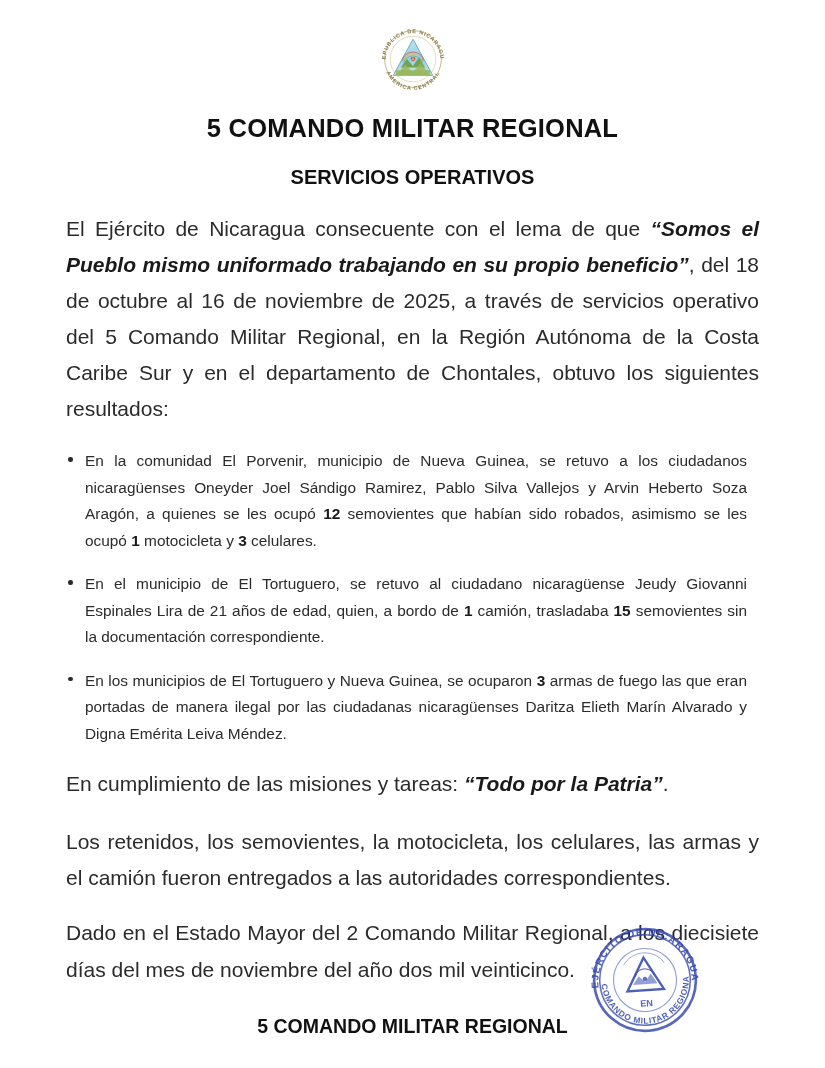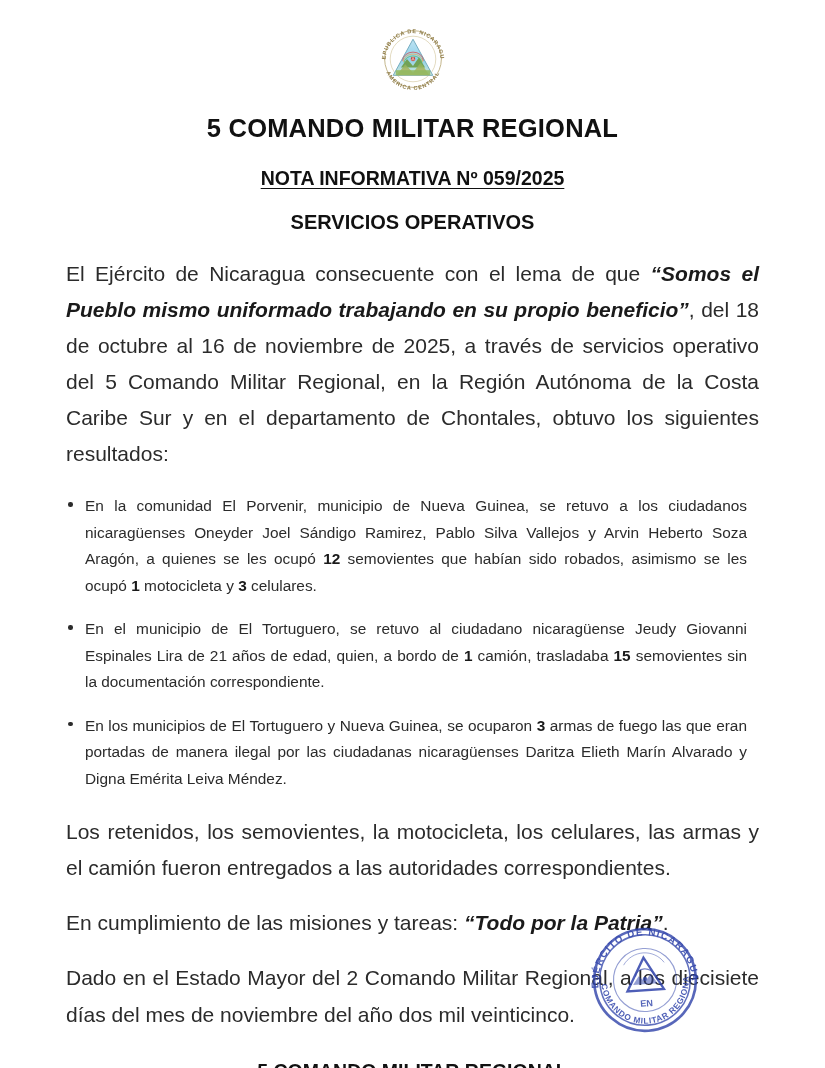--- a/index.html
+++ b/index.html
@@ -174,40 +174,37 @@
       <path d="M 39.6,54.8 A 10,8 0 0 1 60.4,54.8" fill="none" stroke="#5cb85c" stroke-width="1" opacity="0.8"></path>
       <circle cx="50" cy="50" r="2.6" fill="#c0392b"></circle>
       <polygon points="50,46.6 52.4,51.6 47.6,51.6" fill="#fff" opacity="0.5"></polygon>
     </svg>
   </div>
 
   <h1 class="doc-title">
     <span class="ln2">5 COMANDO MILITAR REGIONAL</span>
   </h1>
 
-  <div class="nota-line">
-    <span>NOTA INFORMATIVA Nº 059/2025</span>
-  </div>
 
   <div class="servicios-line">SERVICIOS OPERATIVOS</div>
 
   <p class="body-p"><span>El Ejército de Nicaragua consecuente con el lema de que </span><span class="bi">“Somos el Pueblo mismo uniformado trabajando en su propio beneficio”</span><span>, del 18 de octubre al 16 de noviembre de 2025, a través de servicios operativo del 5 Comando Militar Regional, en la Región Autónoma de la Costa Caribe Sur y en el departamento de Chontales, obtuvo los siguientes resultados:</span></p>
 
   <ul class="bullets">
     <li><span class="dot"></span><span>En la comunidad El Porvenir, municipio de Nueva Guinea, se retuvo a los ciudadanos nicaragüenses Oneyder Joel Sándigo Ramirez, Pablo Silva Vallejos y Arvin Heberto Soza Aragón, a quienes se les ocupó </span><b>12</b><span> semovientes que habían sido robados, asimismo se les ocupó </span><b>1</b><span> motocicleta y </span><b>3</b><span> celulares.</span></li>
 
     <li><span class="dot"></span><span>En el municipio de El Tortuguero, se retuvo al ciudadano nicaragüense Jeudy Giovanni Espinales Lira de 21 años de edad, quien, a bordo de </span><b>1</b><span> camión, trasladaba </span><b>15</b><span> semovientes sin la documentación correspondiente.</span></li>
 
 
     <li><span class="dot"></span><span>En los municipios de El Tortuguero y Nueva Guinea, se ocuparon </span><b>3</b><span> armas de fuego las que eran portadas de manera ilegal por las ciudadanas nicaragüenses Daritza Elieth Marín Alvarado y Digna Emérita Leiva Méndez.</span></li>
   </ul>
 
+  <p class="body-p tight"><span>En cumplimiento de las misiones y tareas: </span><span class="bi">“Todo por la Patria”</span><span>.</span></p>
+
   <p class="body-p">Los retenidos, los semovientes, la motocicleta, los celulares, las armas y el camión fueron entregados a las autoridades correspondientes.</p>
-
-  <p class="body-p tight"><span>En cumplimiento de las misiones y tareas: </span><span class="bi">“Todo por la Patria”</span><span>.</span></p>
 
 
   <p class="body-p tight">Dado en el Estado Mayor del 2 Comando Militar Regional, a los diecisiete días del mes de noviembre del año dos mil veinticinco.</p>
 
   <div class="sign-block">
     <span>5 COMANDO MILITAR REGIONAL</span>
     
   </div>
 
   <svg class="seal" viewBox="0 0 120 120">

